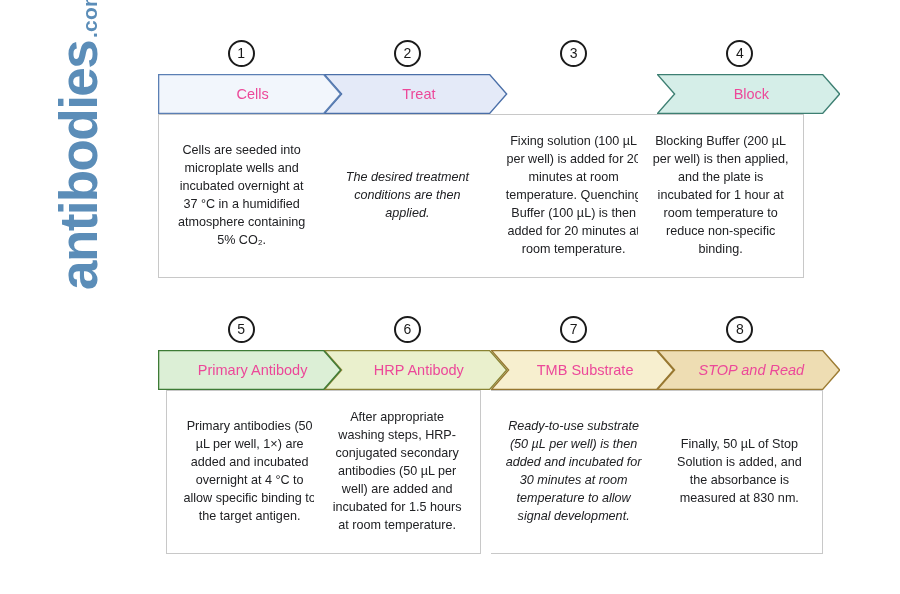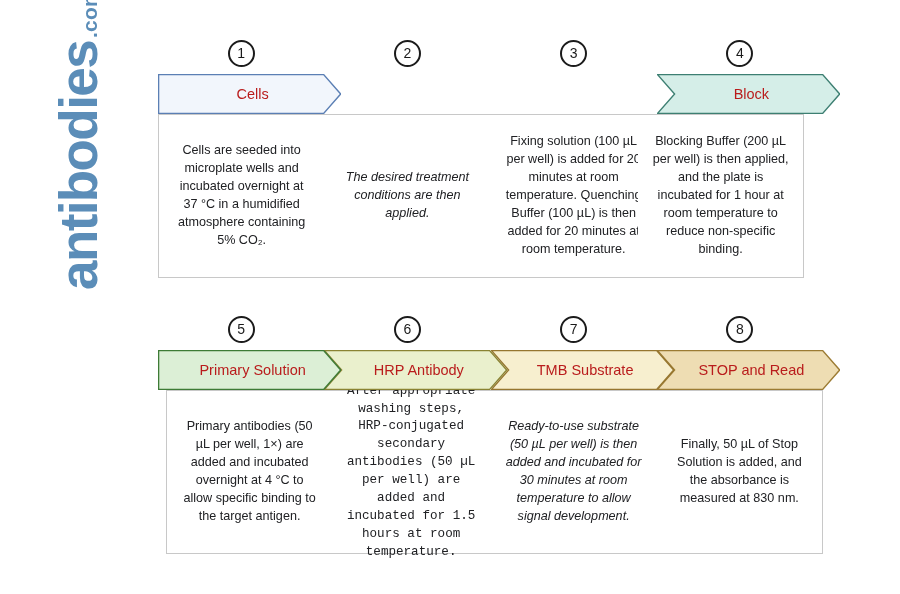--- a/index.html
+++ b/index.html
@@ -105,21 +105,21 @@
   }
   .chev {
     position: absolute;
     top: 0;
     height: 40px;
     box-sizing: border-box;
     display: flex;
     align-items: center;
     justify-content: center;
     font-size: 14.5px;
-    color: #b91c1c;
+    color: #ec4899;
   }
   .chev-bg {
     position: absolute;
     inset: 0;
   }
   .chev-label {
     position: relative;
     z-index: 2;
     padding-left: 6px;
   }
@@ -167,20 +167,26 @@
       <div class="num-circle" style="left: 415.625px;">3</div>
       <div class="num-circle" style="left: 581.875px;">4</div>
     </div>
   <div class="chevron-band">
       <div class="chev" style="left: 0px; width: 183.25px; z-index: 10;">
         <svg class="chev-bg" width="183.25" height="40" viewBox="0 0 183.25 40" preserveAspectRatio="none">
           <path d="M 0.6 0.6 L 165.65 0.6 L 182.65 20 L 165.65 39.4 L 0.6 39.4 Z" fill="#f2f6fc" stroke="#5b7fb4" stroke-width="1.4" stroke-linejoin="miter"></path>
         </svg>
         <span class="chev-label">Cells</span>
       </div>
+      <div class="chev" style="left: 166.25px; width: 183.25px; z-index: 9;">
+        <svg class="chev-bg" width="183.25" height="40" viewBox="0 0 183.25 40" preserveAspectRatio="none">
+          <path d="M 0.6 0.6 L 165.65 0.6 L 182.65 20 L 165.65 39.4 L 0.6 39.4 L 17.6 20 Z" fill="#e4eaf8" stroke="#4a6fa8" stroke-width="1.4" stroke-linejoin="miter"></path>
+        </svg>
+        <span class="chev-label">Treat</span>
+      </div>
       <div class="chev" style="left: 498.75px; width: 183.25px; z-index: 7;">
         <svg class="chev-bg" width="183.25" height="40" viewBox="0 0 183.25 40" preserveAspectRatio="none">
           <path d="M 0.6 0.6 L 165.65 0.6 L 182.65 20 L 165.65 39.4 L 0.6 39.4 L 17.6 20 Z" fill="#d5eee8" stroke="#3d7f72" stroke-width="1.4" stroke-linejoin="miter"></path>
         </svg>
         <span class="chev-label">Block</span>
       </div>
     </div>
   <div class="body-band">
       <div class="cell" style="left: 0px; width: 167.25px;">
         <div class="cell-text">Cells are seeded into microplate wells and incubated overnight at 37 °C in a humidified atmosphere containing 5% CO₂.</div>
@@ -202,46 +208,46 @@
       <div class="num-circle" style="left: 83.125px;">5</div>
       <div class="num-circle" style="left: 249.375px;">6</div>
       <div class="num-circle" style="left: 415.625px;">7</div>
       <div class="num-circle" style="left: 581.875px;">8</div>
     </div>
   <div class="chevron-band">
       <div class="chev" style="left: 0px; width: 183.25px; z-index: 10;">
         <svg class="chev-bg" width="183.25" height="40" viewBox="0 0 183.25 40" preserveAspectRatio="none">
           <path d="M 0.6 0.6 L 165.65 0.6 L 182.65 20 L 165.65 39.4 L 0.6 39.4 Z" fill="#dcefd6" stroke="#3e7b36" stroke-width="1.4" stroke-linejoin="miter"></path>
         </svg>
-        <span class="chev-label">Primary Solution</span>
+        <span class="chev-label">Primary Antibody</span>
       </div>
       <div class="chev" style="left: 166.25px; width: 183.25px; z-index: 9;">
         <svg class="chev-bg" width="183.25" height="40" viewBox="0 0 183.25 40" preserveAspectRatio="none">
           <path d="M 0.6 0.6 L 165.65 0.6 L 182.65 20 L 165.65 39.4 L 0.6 39.4 L 17.6 20 Z" fill="#eaf0cd" stroke="#8a8333" stroke-width="1.4" stroke-linejoin="miter"></path>
         </svg>
         <span class="chev-label">HRP Antibody</span>
       </div>
       <div class="chev" style="left: 332.5px; width: 183.25px; z-index: 8;">
         <svg class="chev-bg" width="183.25" height="40" viewBox="0 0 183.25 40" preserveAspectRatio="none">
           <path d="M 0.6 0.6 L 165.65 0.6 L 182.65 20 L 165.65 39.4 L 0.6 39.4 L 17.6 20 Z" fill="#f7efcf" stroke="#96762f" stroke-width="1.4" stroke-linejoin="miter"></path>
         </svg>
         <span class="chev-label">TMB Substrate</span>
       </div>
-      <div class="chev" style="left: 498.75px; width: 183.25px; z-index: 7;">
+      <div class="chev" style="left: 498.75px; width: 183.25px; z-index: 7; font-style: italic;">
         <svg class="chev-bg" width="183.25" height="40" viewBox="0 0 183.25 40" preserveAspectRatio="none">
           <path d="M 0.6 0.6 L 165.65 0.6 L 182.65 20 L 165.65 39.4 L 0.6 39.4 L 17.6 20 Z" fill="#eeddb3" stroke="#9c7b33" stroke-width="1.4" stroke-linejoin="miter"></path>
         </svg>
         <span class="chev-label">STOP and Read</span>
       </div>
     </div>
   <div class="body-band">
       <div class="cell" style="left: 8px; width: 167.25px;">
         <div class="cell-text">Primary antibodies (50 µL per well, 1×) are added and incubated overnight at 4 °C to allow specific binding to the target antigen.</div>
       </div>
-      <div class="cell" style="left: 170px; width: 167.25px; font-family: Liberation Mono, monospace;">
+      <div class="cell" style="left: 156px; width: 167.25px;">
         <div class="cell-text">After appropriate washing steps, HRP-conjugated secondary antibodies (50 µL per well) are added and incubated for 1.5 hours at room temperature.</div>
       </div>
       <div class="cell" style="left: 332.5px; width: 167.25px; font-style: italic;">
         <div class="cell-text">Ready-to-use substrate (50 µL per well) is then added and incubated for 30 minutes at room temperature to allow signal development.</div>
       </div>
       <div class="cell" style="left: 498.75px; width: 166.25px;">
         <div class="cell-text">Finally, 50 µL of Stop Solution is added, and the absorbance is measured at 830 nm.</div>
       </div>
     </div>
 </div>

